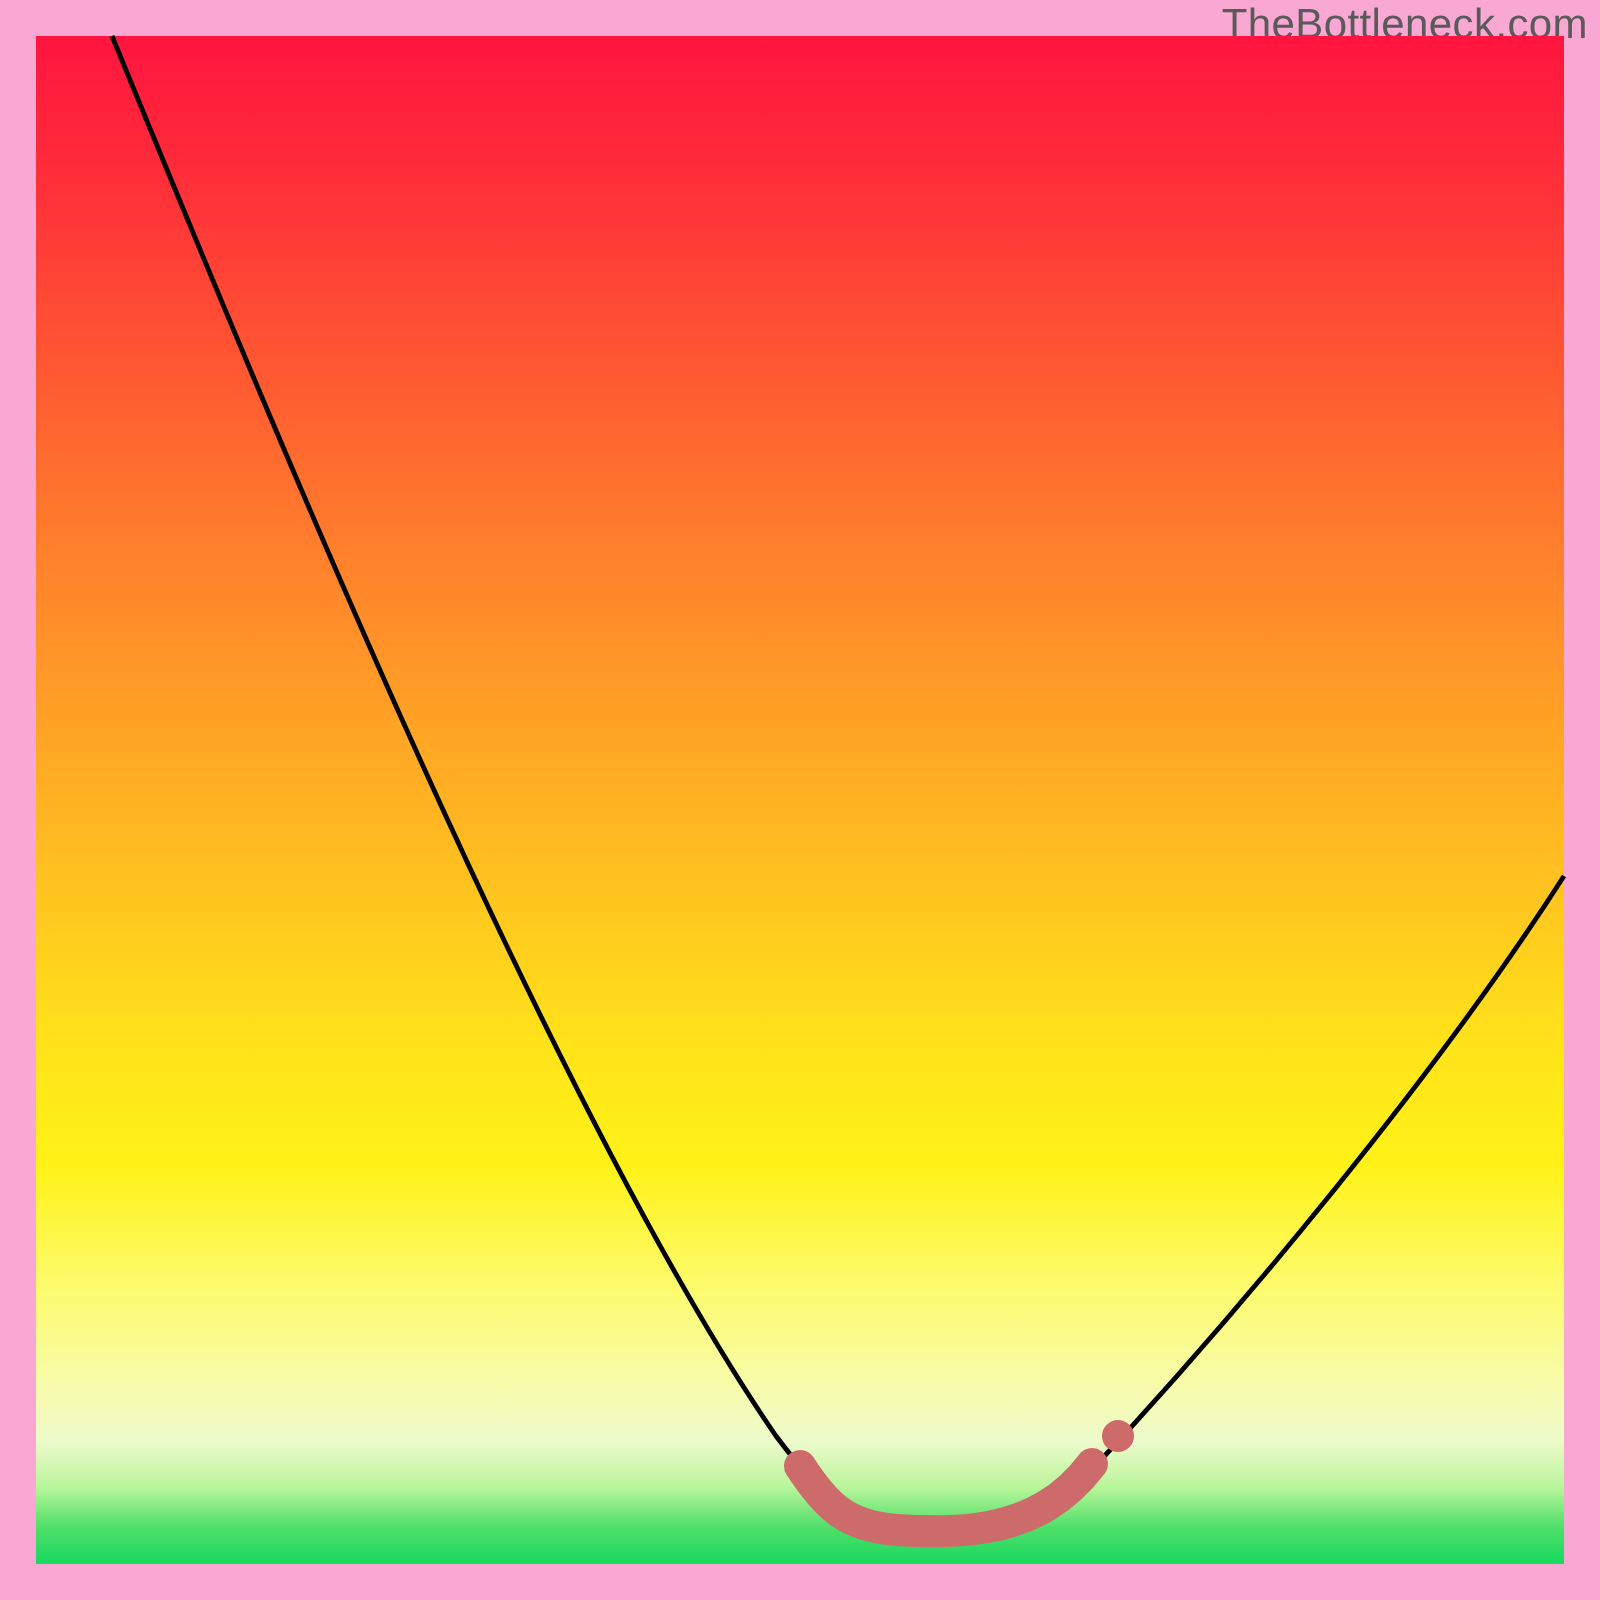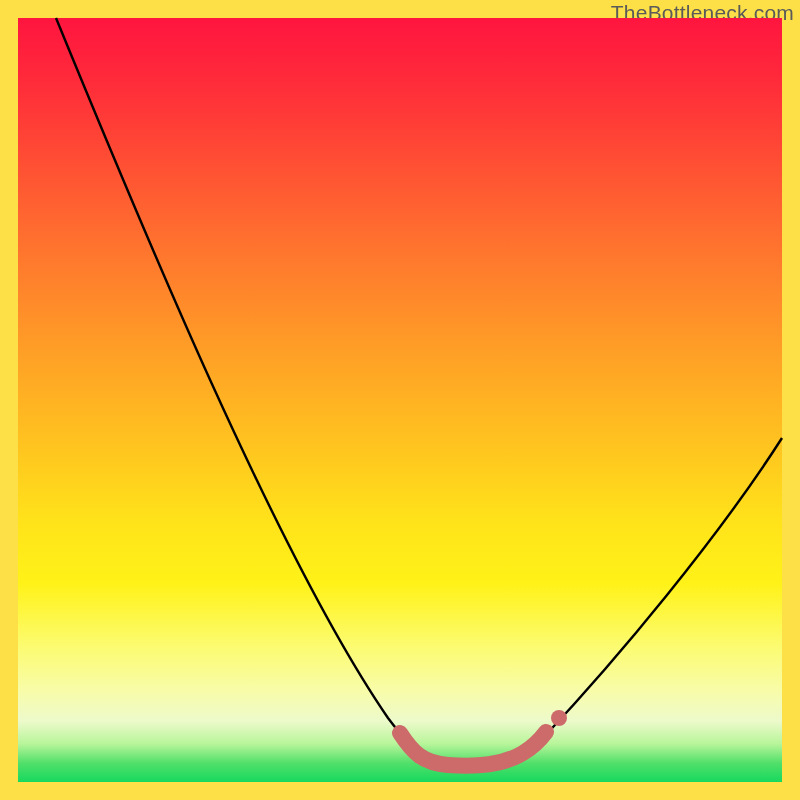--- a/index.html
+++ b/index.html
@@ -8,21 +8,21 @@
     width: 800px;
     height: 800px;
     background: #000;
     overflow: hidden;
     font-family: Arial, Helvetica, sans-serif;
   }
   .stage {
     position: relative;
     width: 800px;
     height: 800px;
-    background: #fde047;
+    background: #f9a8d4;
   }
   .plot {
     position: absolute;
     left: 18px;
     top: 18px;
     width: 764px;
     height: 764px;
     
     background: linear-gradient(
       to bottom,

